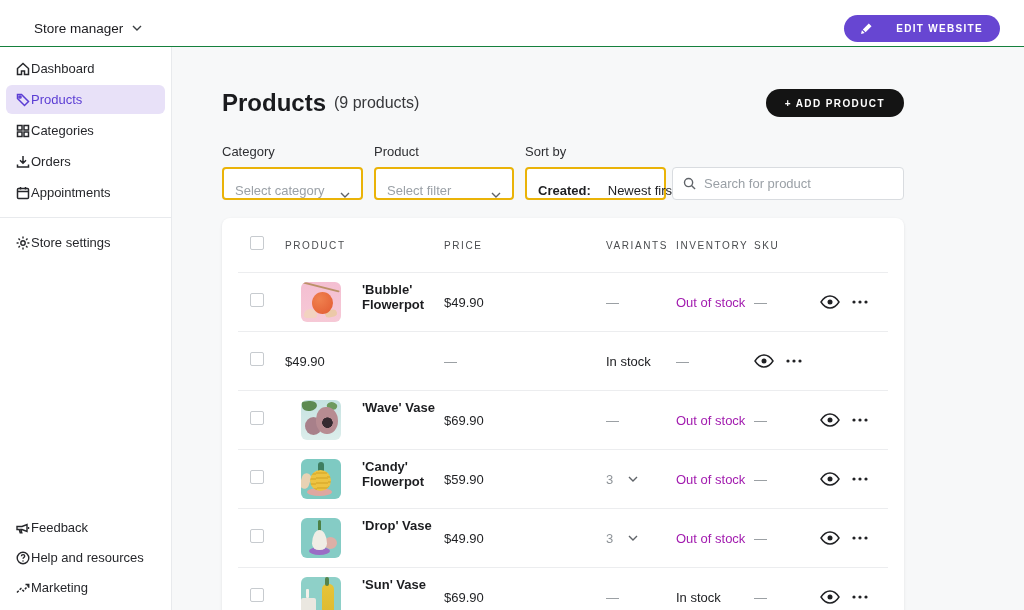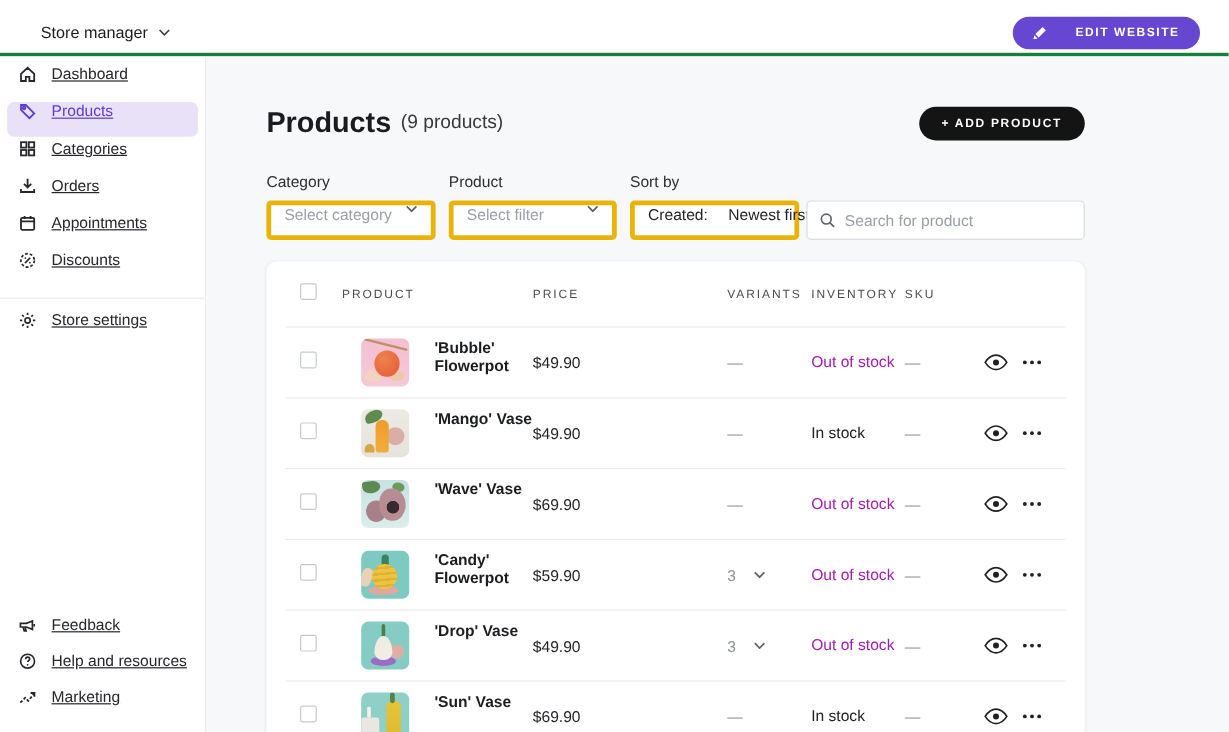--- a/index.html
+++ b/index.html
@@ -1,34 +1,34 @@
 <!DOCTYPE html>
 <html><head>
 <meta charset="utf-8">
 <style>
   * { margin:0; padding:0; box-sizing:border-box; }
   html,body { width:1024px; height:610px; overflow:hidden; background:#fff;
     font-family:"Liberation Sans", sans-serif; color:#202124; }
 
   
-  .topbar { height:47px; background:#fff; border-bottom:3px solid #15803d;
+  .topbar { height:47px; background:#fff; border-bottom:1px solid #15803d;
     display:flex; align-items:center; padding:10px 24px 0 34px; }
   .workspace { display:flex; align-items:center; gap:9px; font-size:13.5px; color:#1b1b1f; cursor:pointer; }
   .edit-btn { margin-left:auto; height:27px; background:#6746d2; color:#fff; border:none;
     border-radius:14px; padding:0 17px; font-size:10px; font-weight:700; letter-spacing:1.3px;
     display:flex; align-items:center; gap:24px; font-family:"Liberation Sans",sans-serif; cursor:pointer; }
 
   
   .layout { display:flex; height:563px; }
 
   
   .sidebar { width:172px; background:#fff; border-right:1px solid #e8eaed;
     padding:6px 0 7px 0; display:flex; flex-direction:column; flex-shrink:0; }
-  .nav-item { height:29px; margin:1px 6px; border-radius:6px; display:flex; align-items:flex-start;
-    gap:12px; padding-left:9px; font-size:13px; color:#26272b; cursor:pointer;text-decoration:underline; }
+  .nav-item { height:29px; margin:1px 6px; border-radius:6px; display:flex; align-items:center;
+    gap:0; padding-left:9px; font-size:13px; color:#26272b; cursor:pointer; }
   .nav-item .nicon { width:16px; height:16px; display:flex; align-items:center; justify-content:center; }
   .nav-item.selected { background:#e8e1f8; color:#5b3dd4; }
   .nav-item.selected svg { stroke:#5b3dd4; }
   .nav-item svg { stroke:#26272b; }
   .side-divider { height:1px; background:#e8eaed; margin:9px 0; }
   .sidebar-footer { margin-top:auto; }
 
   
   .main { flex:1; background:#f7f8f9; padding:42px 0 0 50px; overflow:hidden; }
   .content { width:682px; }
@@ -36,29 +36,29 @@
   .page-title { font-size:24px; font-weight:600; color:#1a1b1e; }
   .page-count { font-size:16px; font-weight:400; color:#37383b; margin-left:8px; }
   .add-btn { margin-left:auto; height:28px; background:#141414; color:#fff; border:none;
     border-radius:18px; padding:0 19px; font-size:10px; font-weight:700; letter-spacing:1.4px;
     font-family:"Liberation Sans",sans-serif; cursor:pointer; }
 
   
   .filters { display:flex; margin-top:27px; align-items:flex-end; }
   .fgroup { display:flex; flex-direction:column; }
   .flabel { font-size:13px; color:#2e2f33; margin-bottom:8px; }
-  .fbox { height:33px; background:#fff; border:4px solid #eab308; border-radius:4px;
-    display:flex; align-items:flex-start; padding:0 11px; font-size:13px; cursor:pointer; }
+  .fbox { height:33px; background:#fff; border:2px solid #eab308; border-radius:4px;
+    display:flex; align-items:flex-end; padding:0 11px; font-size:13px; cursor:pointer; }
   .fbox .ph { color:#9aa0a6; }
   .fbox .chev { margin-left:auto; display:flex; }
   .w-cat { width:141px; margin-right:11px; }
   .w-prod { width:140px; margin-right:11px; }
   .w-sort { width:141px; margin-right:6px; }
   .sort-txt { color:#1f2023; white-space:nowrap; }
-  .sort-txt b { font-weight:400; margin-right:17px; }
+  .sort-txt b { font-weight:700; margin-right:17px; }
   .searchbox { width:232px; height:33px; background:#fff; border:1px solid #d9dce0; border-radius:4px;
     display:flex; align-items:center; padding:0 10px; gap:8px; }
   .searchbox input { border:none; outline:none; flex:1; font-size:13px; color:#b91c1c;
     font-family:"Liberation Sans",sans-serif; background:transparent; }
   .searchbox input::placeholder { color:#9aa0a6; }
 
   
   .card { margin-top:18px; background:#fff; border-radius:8px;
     box-shadow:0 1px 3px rgba(32,33,36,.10); height:560px; padding:0 16px; }
   .trow, .thead { display:grid; grid-template-columns:47px 159px 162px 70px 78px 66px 1fr;
@@ -145,31 +145,20 @@
     </div>
     <div class="nav-item">
       <span class="nicon">
         <svg width="16" height="16" viewBox="0 0 16 16" fill="none" stroke-width="1.5">
             <rect x="2.5" y="3.5" width="11" height="10" rx="1"></rect>
             <path d="M2.5 6.5h11M5.5 2v2.5M10.5 2v2.5"></path>
           </svg>
       </span>
       <span>Appointments</span>
     </div>
-    <div class="nav-item">
-      <span class="nicon">
-        <svg width="16" height="16" viewBox="0 0 16 16" fill="none" stroke-width="1.4">
-            <circle cx="8" cy="8" r="5.6" stroke-dasharray="2.4 1.6"></circle>
-            <path d="M5.8 10.2l4.4-4.4"></path>
-            <circle cx="6.1" cy="6.1" r="0.7" fill="#26272b" stroke="none"></circle>
-            <circle cx="9.9" cy="9.9" r="0.7" fill="#26272b" stroke="none"></circle>
-          </svg>
-      </span>
-      <span>Discounts</span>
-    </div>
 
     <div class="side-divider"></div>
 
     <div class="nav-item">
       <span class="nicon">
         <svg width="16" height="16" viewBox="0 0 16 16" fill="none" stroke-width="1.4">
             <circle cx="8" cy="8" r="2.2"></circle>
             <path d="M8 1.6v2M8 12.4v2M1.6 8h2M12.4 8h2M3.5 3.5l1.4 1.4M11.1 11.1l1.4 1.4M12.5 3.5l-1.4 1.4M4.9 11.1l-1.4 1.4"></path>
           </svg>
       </span>
@@ -301,29 +290,20 @@
                   <circle cx="2" cy="2" r="1.6" fill="#202124"></circle>
                   <circle cx="8" cy="2" r="1.6" fill="#202124"></circle>
                   <circle cx="14" cy="2" r="1.6" fill="#202124"></circle>
                 </svg>
               </span>
           </div>
         </div>
 
         <div class="trow">
           <div class="c-check"><span class="checkbox"></span></div>
-          <div class="c-product">
-            <span class="thumb" style="background:linear-gradient(180deg,#edeae6,#e6e2dc)">
-                <i class="shape" style="left:21px;top:15px;width:15px;height:15px;border-radius:50%;background:#d9aea5"></i>
-                <i class="shape" style="left:12px;top:9px;width:11px;height:27px;border-radius:5px 5px 2px 2px;background:linear-gradient(180deg,#ef9c2e,#f0ad3c)"></i>
-                <i class="shape" style="left:3px;top:1px;width:15px;height:10px;border-radius:60% 40% 60% 20%;background:#5e8c4e;transform:rotate(-14deg)"></i>
-                <i class="shape" style="left:3px;top:29px;width:8px;height:7px;border-radius:4px 4px 0 0;background:#d8a63f"></i>
-              </span>
-            <span class="pname">'Mango' Vase</span>
-          </div>
           <div class="c-price">$49.90</div>
           <div class="c-var">
               <span class="muted">—</span>
             </div>
           <div><span class="inv">In stock</span></div>
           <div class="muted">—</div>
           <div class="c-actions">
             <span class="icon-btn">
                 <svg width="20" height="14" viewBox="0 0 20 14">
                   <path d="M1 7C4 2.3 7.6 1 10 1s6 1.3 9 6c-3 4.7-6.6 6-9 6S4 11.7 1 7z" fill="none" stroke="#202124" stroke-width="1.4"></path>

